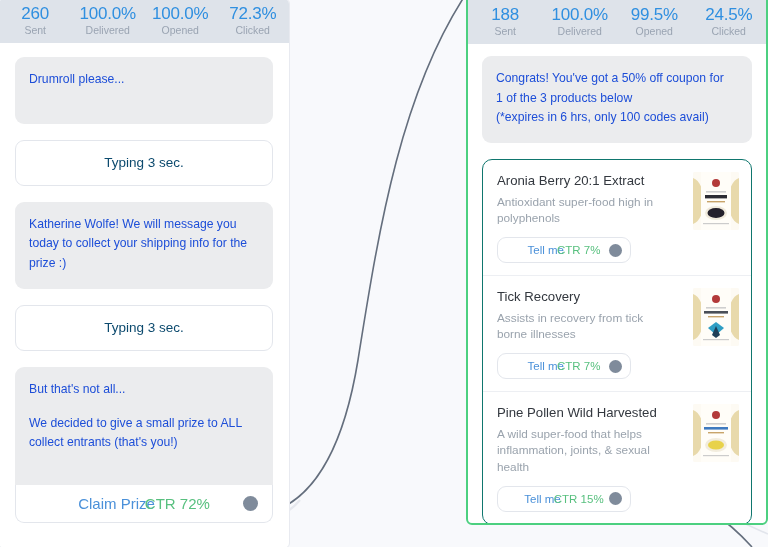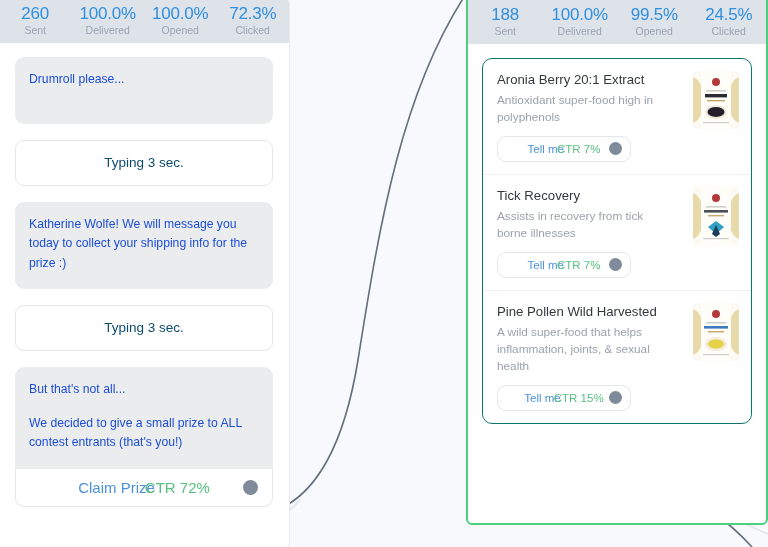--- a/index.html
+++ b/index.html
@@ -95,21 +95,21 @@
     padding: 14px 0 15px 0;
     margin-bottom: 16px;
   }
 
   
   .bubble-with-action { margin-bottom: 10px; }
   .bubble-with-action .bubble {
     border-bottom-left-radius: 0;
     border-bottom-right-radius: 0;
     margin-bottom: 0;
-    padding-bottom: 16px;
+    padding-bottom: 32px;
   }
 
   
   .action-btn {
     position: relative;
     background: #ffffff;
     border: 1px solid #e3e6ec;
     border-radius: 9px;
     height: 34px;
     display: flex;
@@ -244,21 +244,21 @@
         <p>Katherine Wolfe! We will message you today to collect your shipping info for the prize :)</p>
       </div>
 
       <div class="typing">
         <span>Typing 3 sec.</span>
       </div>
 
       <div class="bubble-with-action">
         <div class="bubble">
           <p>But that's not all...</p>
-          <p>We decided to give a small prize to ALL contest entrants (that's you!)</p>
+          <p>We decided to give a small prize to ALL collect entrants (that's you!)</p>
         </div>
         <div class="action-btn joined">
           <span class="btn-label">Claim Prize</span>
           <span class="btn-ctr">CTR 72%</span>
           <span class="btn-dot"></span>
         </div>
       </div>
 
     </div>
   </div>
@@ -279,20 +279,25 @@
         <span class="stat-label">Opened</span>
       </div>
       <div class="stat">
         <span class="stat-value">24.5%</span>
         <span class="stat-label">Clicked</span>
       </div>
     </div>
 
     <div class="chat-body">
 
+      <div class="bubble">
+        <p>Congrats! You've got a 50% off coupon for</p>
+        <p style="margin-top:0">1 of the 3 products below</p>
+        <p style="margin-top:0">(*expires in 6 hrs, only 100 codes avail)</p>
+      </div>
 
       <div class="product-list">
 
         <div class="product-card">
           <div class="product-main">
             <div class="product-title">Aronia Berry 20:1 Extract</div>
             <div class="product-desc">Antioxidant super-food high in polyphenols</div>
           </div>
           <div class="product-thumb">
             <svg viewBox="0 0 46 58" width="46" height="58">

